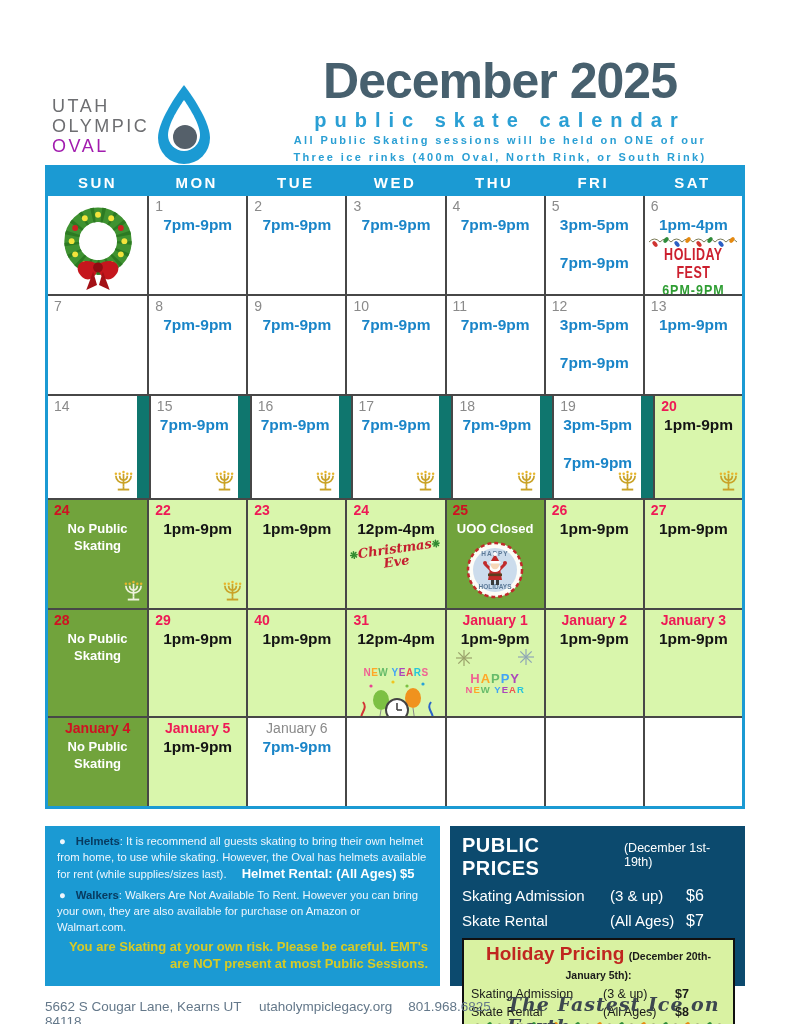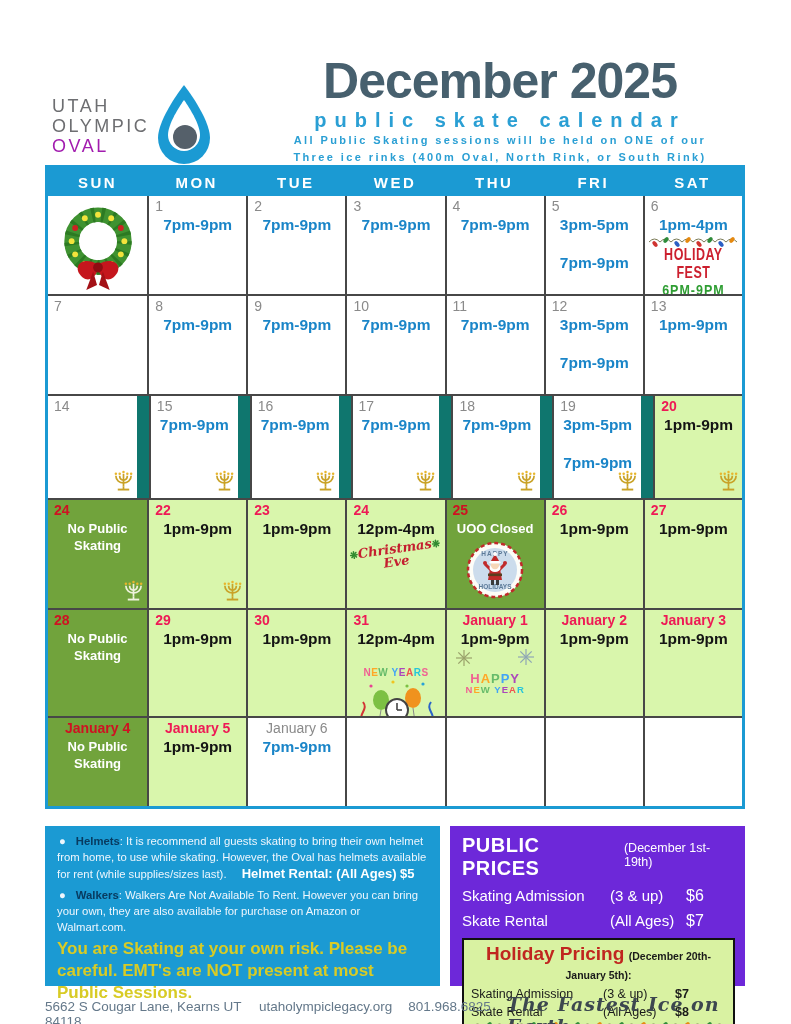--- a/index.html
+++ b/index.html
@@ -52,23 +52,23 @@
   .hny-l1 { font-size:13px; font-weight:900; letter-spacing:1px; }
   .hny-l2 { font-size:9.5px; font-weight:900; letter-spacing:1px; }
 
   
   .notes-panel { position:absolute; left:45px; top:826px; width:395px; height:160px; background:#1b9ad3; padding:7px 12px 6px 12px; }
   .notes-title { color:#eef01e; font-weight:bold; font-size:18.5px; text-decoration:underline; margin-bottom:5px; }
   .bullet { color:#eef6fd; font-size:11.3px; line-height:1.42; margin-bottom:3px; }
   .bullet .dot { margin:0 10px 0 2px; }
   .navy { color:#083b60; font-weight:bold; }
   .rental { color:#fff; font-weight:bold; font-size:13px; margin-left:12px; }
-  .warning { color:#d8cb25; font-weight:bold; font-size:17px; line-height:1.32; margin-top:2px; }
-
-  .prices-panel { position:absolute; left:450px; top:826px; width:295px; height:160px; background:#6d28d9; padding:8px 10px 6px 12px; color:#fff; }
+  .warning { color:#d8cb25; font-weight:bold; font-size:13px; line-height:1.32; margin-top:2px;text-align:right; }
+
+  .prices-panel { position:absolute; left:450px; top:826px; width:295px; height:160px; background:#0c4a6e; padding:8px 10px 6px 12px; color:#fff; }
   .prices-head { display:flex; align-items:baseline; gap:6px; }
   .prices-title { font-weight:bold; font-size:20px; letter-spacing:0.5px; }
   .prices-sub { font-size:12.5px; }
   .price-row { display:grid; grid-template-columns:148px 76px auto; font-size:15px; margin-top:7px; }
   .price-row .pr-price { font-size:16px; }
   .holiday-box { margin-top:8px; background:#d9f2a2; border:2px solid #101010; padding:3px 7px 2px 7px; color:#1a1a1a; }
   .holiday-head { text-align:center; margin-bottom:2px; }
   .holiday-title { color:#c0261f; font-weight:bold; font-size:19px; }
   .holiday-sub { font-weight:bold; font-size:10.5px; }
   .holiday-row { display:grid; grid-template-columns:132px 72px auto; font-size:12.5px; margin-top:4px; }
@@ -402,21 +402,21 @@
         <div class="week-row" style="height: 108px;">
           <div class="cell bg-dark">
             <div class="date date-red">28</div>
             <div class="cell-label">No Public Skating</div>
           </div>
           <div class="cell bg-light">
             <div class="date date-red">29</div>
             <div class="time time-black">1pm-9pm</div>
           </div>
           <div class="cell bg-light">
-            <div class="date date-red">30</div>
+            <div class="date date-red">40</div>
             <div class="time time-black">1pm-9pm</div>
           </div>
           <div class="cell bg-light">
             <div class="date date-red">31</div>
             <div class="time time-black">12pm-4pm</div>
             <div class="nye">
               <div class="nye-title"><span class=""><span style="color:#f06292">N</span><span style="color:#ffa726">E</span><span style="color:#66bb6a">W</span>&nbsp;<span style="color:#42a5f5">Y</span><span style="color:#ab47bc">E</span><span style="color:#ef5350">A</span><span style="color:#26c6da">R</span><span style="color:#f06292">S</span></span></div><svg width="86" height="46" viewBox="0 0 86 46">
     <path d="M10 44 C4 36 16 32 10 24" stroke="#d23435" fill="none" stroke-width="2"></path>
     <path d="M78 44 C84 36 72 32 78 24" stroke="#2a64c8" fill="none" stroke-width="2"></path>
     <ellipse cx="28" cy="22" rx="8" ry="10" fill="#7cc043"></ellipse>

